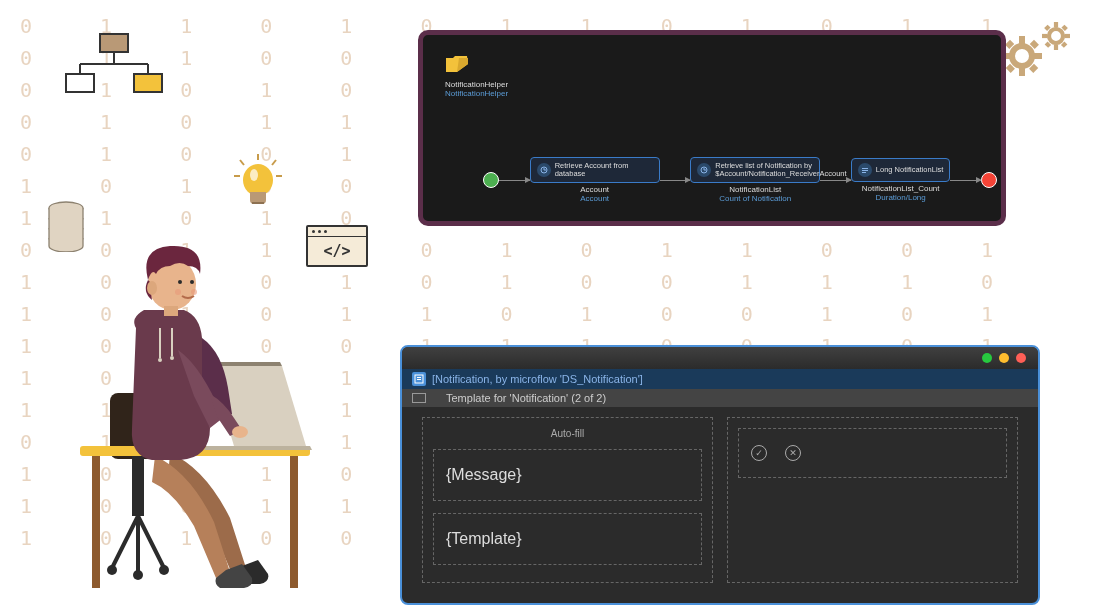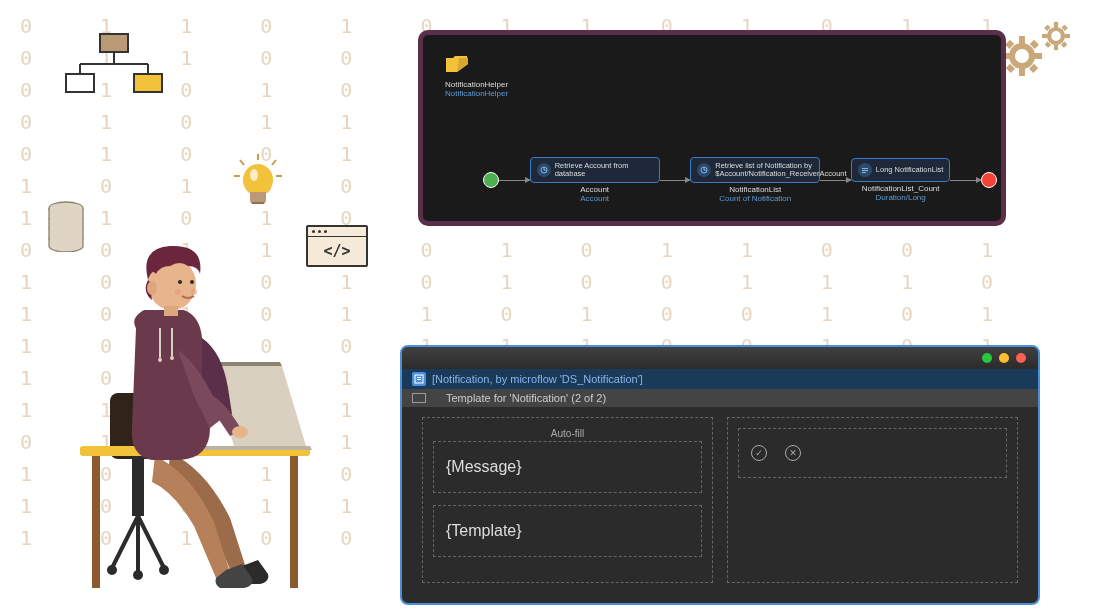--- a/index.html
+++ b/index.html
@@ -301,21 +301,21 @@
 
 .tp-col {
   flex: 1;
   border: 1px dashed #666;
   padding: 10px;
 }
 .tp-col-header {
   text-align: center;
   font-size: 10px;
   color: #aaa;
-  margin-bottom: 2px;
+  margin-bottom: 10px;
 }
 .tp-field {
   border: 1px dashed #666;
   padding: 16px 12px;
   margin-bottom: 12px;
   font-size: 16px;
   color: #ddd;
 }
 .tp-actions {
   border: 1px dashed #666;

